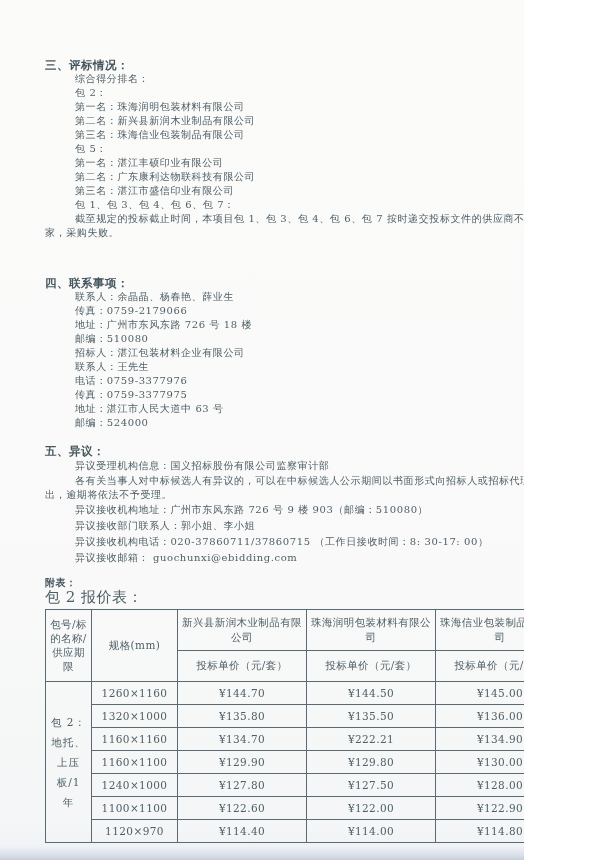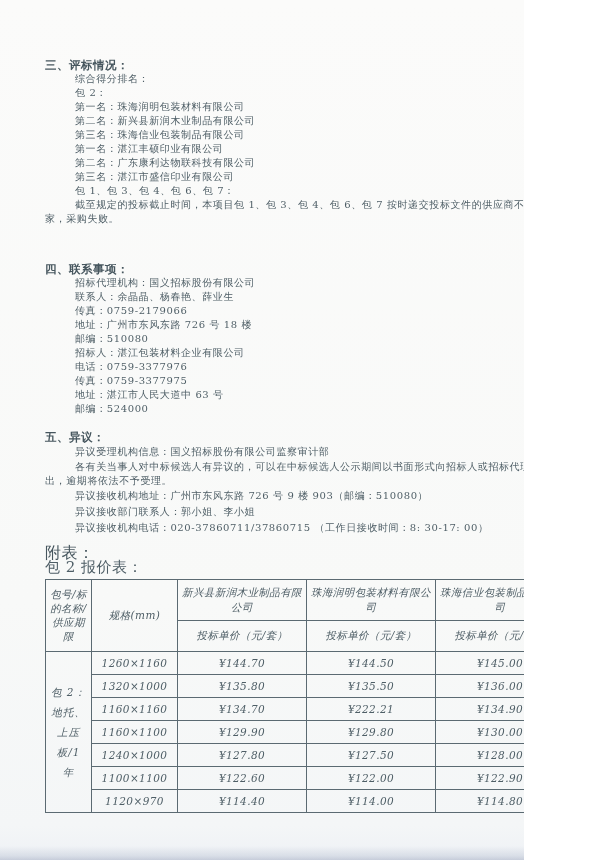--- a/index.html
+++ b/index.html
@@ -25,29 +25,29 @@
   }
   .ln{
     margin:0;font-size:10px;line-height:14px;text-indent:30px;
     letter-spacing:.6px;white-space:normal;
   }
   .sec{margin:0 0 0 0;}
   .sec3{margin-bottom:36px;}
   .sec4{margin-bottom:14px;}
   .sec5 .ln.wide{line-height:16px;}
   .appendix{margin-top:10px;}
-  .appendix .lbl{font-weight:normal;font-size:16px;line-height:14px;color:#46565e;letter-spacing:.5px;}
+  .appendix .lbl{font-weight:bold;font-size:10px;line-height:14px;color:#46565e;letter-spacing:.5px;}
   .appendix .tbl-title{font-size:15px;line-height:15px;letter-spacing:.5px;margin:0;}
   table.quote{
     border-collapse:collapse;margin-top:4px;table-layout:fixed;width:519px;
     font-size:10.5px;color:#4e5e66;
   }
   table.quote th,table.quote td{
     border:1px solid #5b6a72;text-align:center;vertical-align:middle;
-    padding:2px 3px;font-weight:normal;letter-spacing:.4px;font-style:italic;
+    padding:2px 3px;font-weight:normal;letter-spacing:.4px;
   }
   table.quote col.c1{width:46px;}
   table.quote col.c2{width:86px;}
   table.quote col.cp{width:129px;}
   table.quote .company{line-height:15px;height:36px;}
   table.quote .priceh{height:26px;}
   table.quote td{height:18px;}
   table.quote td.group{line-height:20px;letter-spacing:1px;}
 </style>
 </head>
@@ -56,48 +56,50 @@
 <div class="page">
   <div class="content">
 
     <div class="sec sec3">
       <div class="sec-head">三、评标情况：</div>
       <p class="ln">综合得分排名：</p>
       <p class="ln">包 2：</p>
       <p class="ln">第一名：珠海润明包装材料有限公司</p>
       <p class="ln">第二名：新兴县新润木业制品有限公司</p>
       <p class="ln">第三名：珠海信业包装制品有限公司</p>
+      <p class="ln">包 5：</p>
       <p class="ln">第一名：湛江丰硕印业有限公司</p>
       <p class="ln">第二名：广东康利达物联科技有限公司</p>
       <p class="ln">第三名：湛江市盛信印业有限公司</p>
       <p class="ln">包 1、包 3、包 4、包 6、包 7：</p>
       <p class="ln">截至规定的投标截止时间，本项目包 1、包 3、包 4、包 6、包 7 按时递交投标文件的供应商不足 3 家，采购失败。</p>
     </div>
 
     <div class="sec sec4">
       <div class="sec-head">四、联系事项：</div>
-      <p class="ln">招标代理机构：国义招标股份有限公司</p>
       <p class="ln">联系人：余晶晶、杨春艳、薛业生</p>
       <p class="ln">传真：0759-2179066</p>
       <p class="ln">地址：广州市东风东路 726 号 18 楼</p>
       <p class="ln">邮编：510080</p>
       <p class="ln">招标人：湛江包装材料企业有限公司</p>
+      <p class="ln">联系人：王先生</p>
       <p class="ln">电话：0759-3377976</p>
       <p class="ln">传真：0759-3377975</p>
       <p class="ln">地址：湛江市人民大道中 63 号</p>
       <p class="ln">邮编：524000</p>
     </div>
 
     <div class="sec sec5">
       <div class="sec-head">五、异议：</div>
       <p class="ln wide">异议受理机构信息：国义招标股份有限公司监察审计部</p>
       <p class="ln">各有关当事人对中标候选人有异议的，可以在中标候选人公示期间以书面形式向招标人或招标代理机构提出，逾期将依法不予受理。</p>
       <p class="ln wide">异议接收机构地址：广州市东风东路 726 号 9 楼 903（邮编：510080）</p>
       <p class="ln wide">异议接收部门联系人：郭小姐、李小姐</p>
       <p class="ln wide">异议接收机构电话：020-37860711/37860715 （工作日接收时间：8: 30-17: 00）</p>
+      <p class="ln wide">异议接收邮箱： guochunxi@ebidding.com</p>
     </div>
 
     <div class="appendix">
       <div class="lbl">附表：</div>
       <p class="tbl-title">包 2 报价表：</p>
 
       <table class="quote">
         <colgroup>
           <col class="c1">
             <col class="c2">

